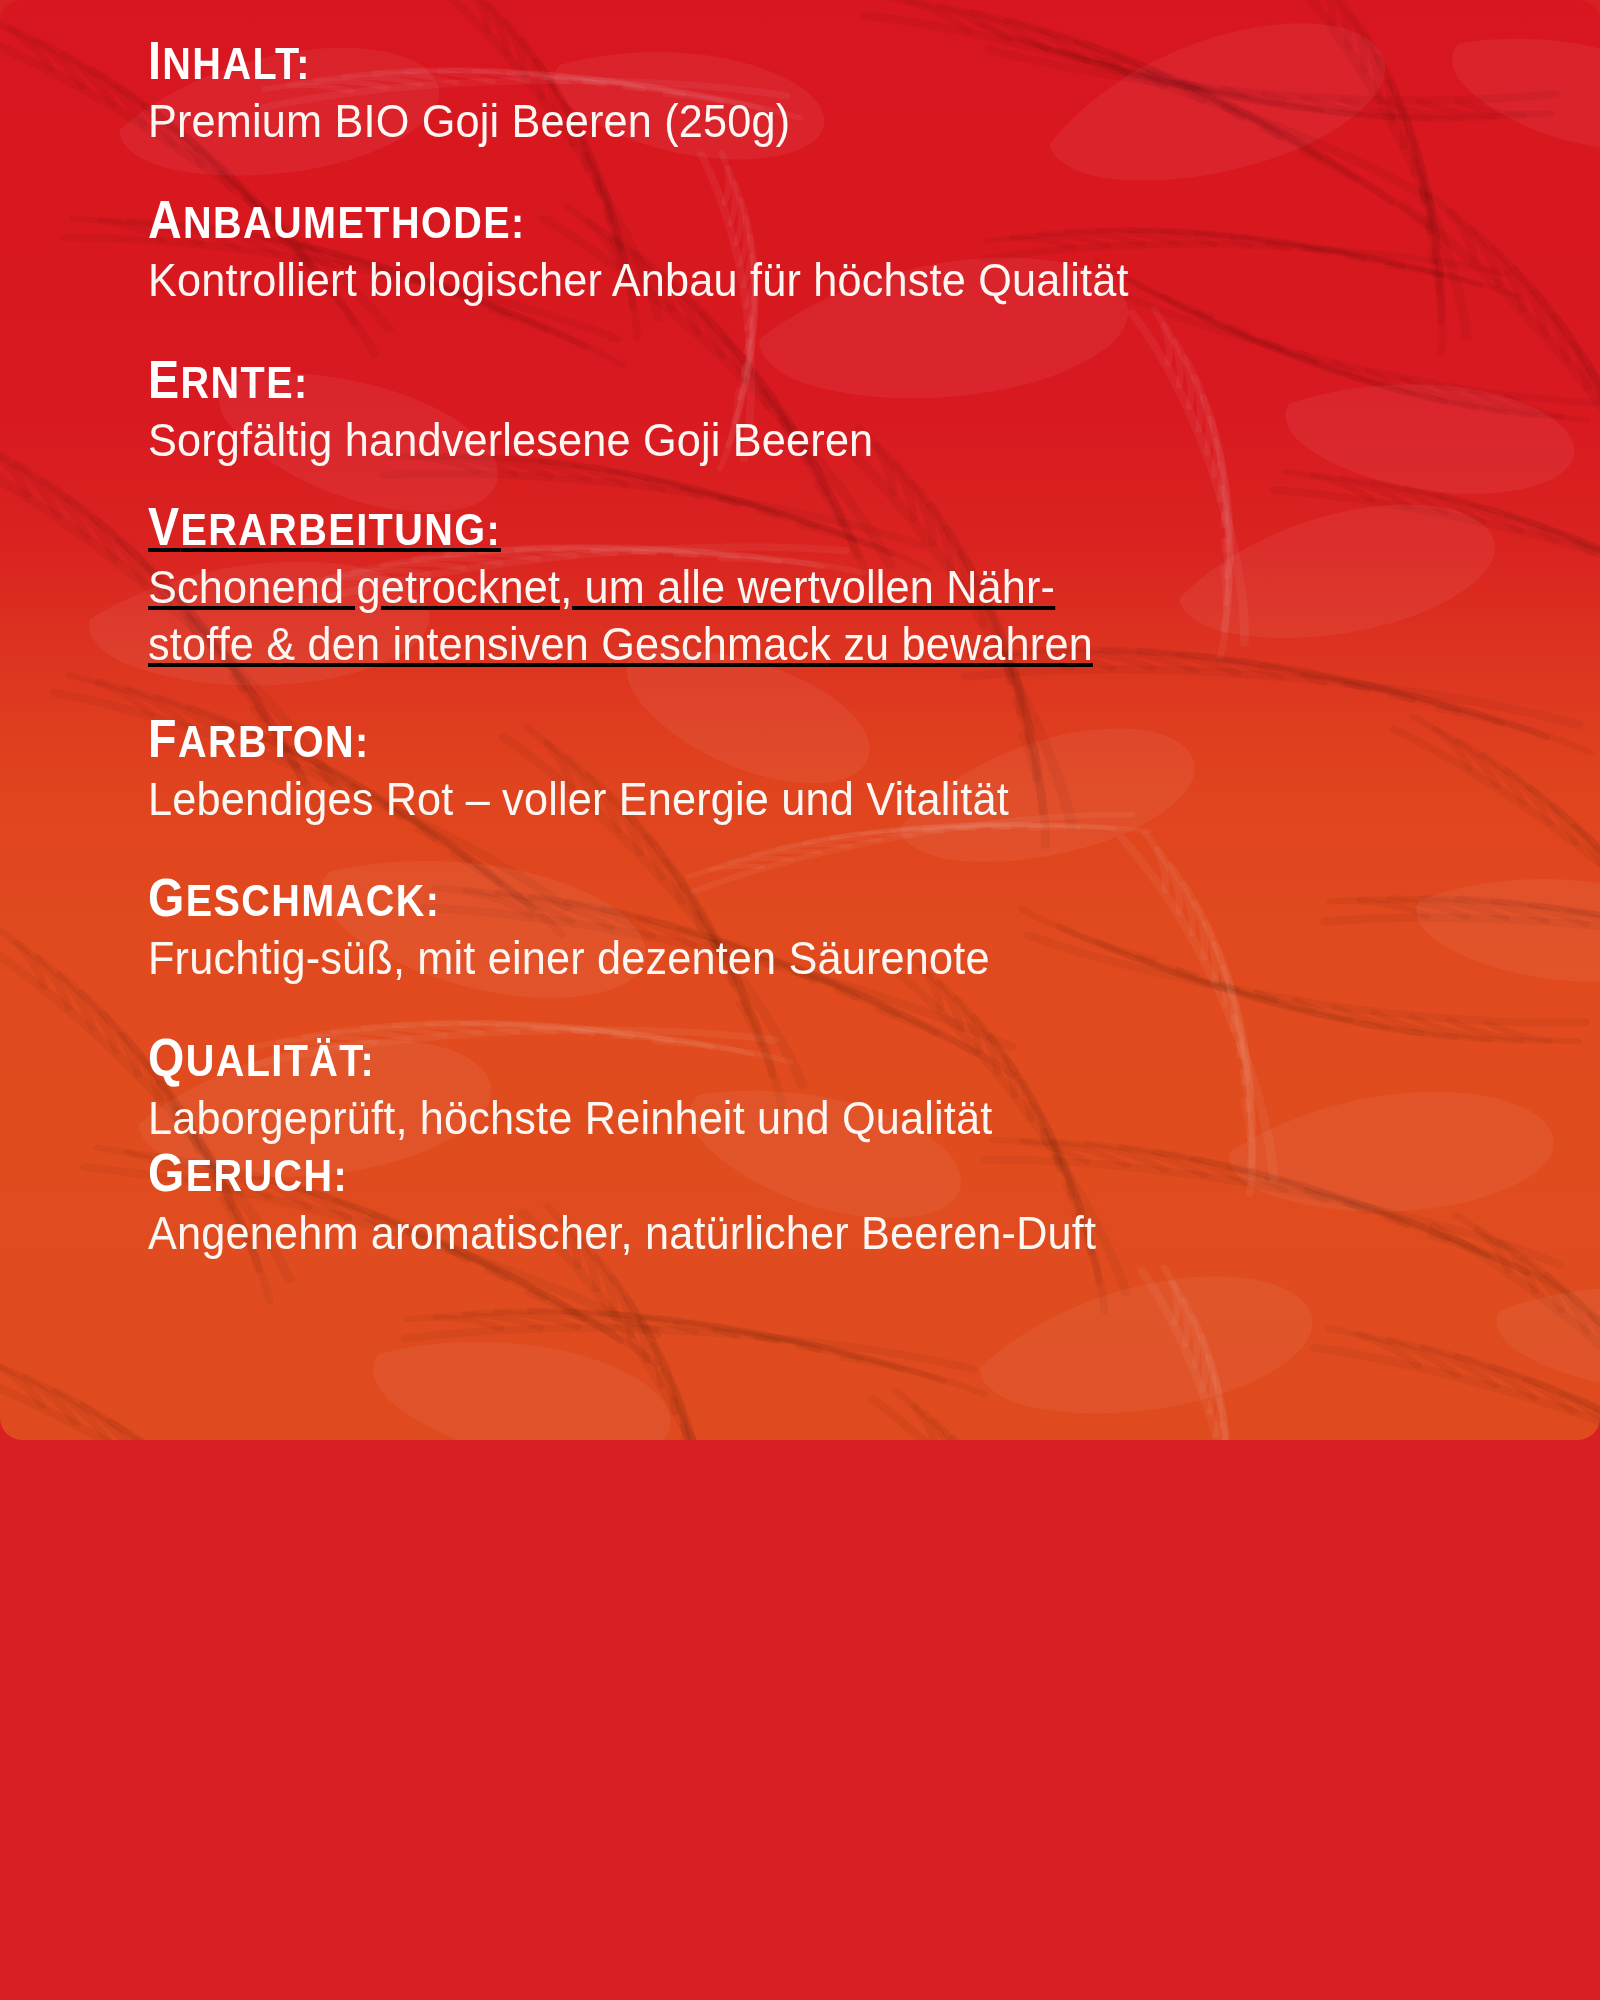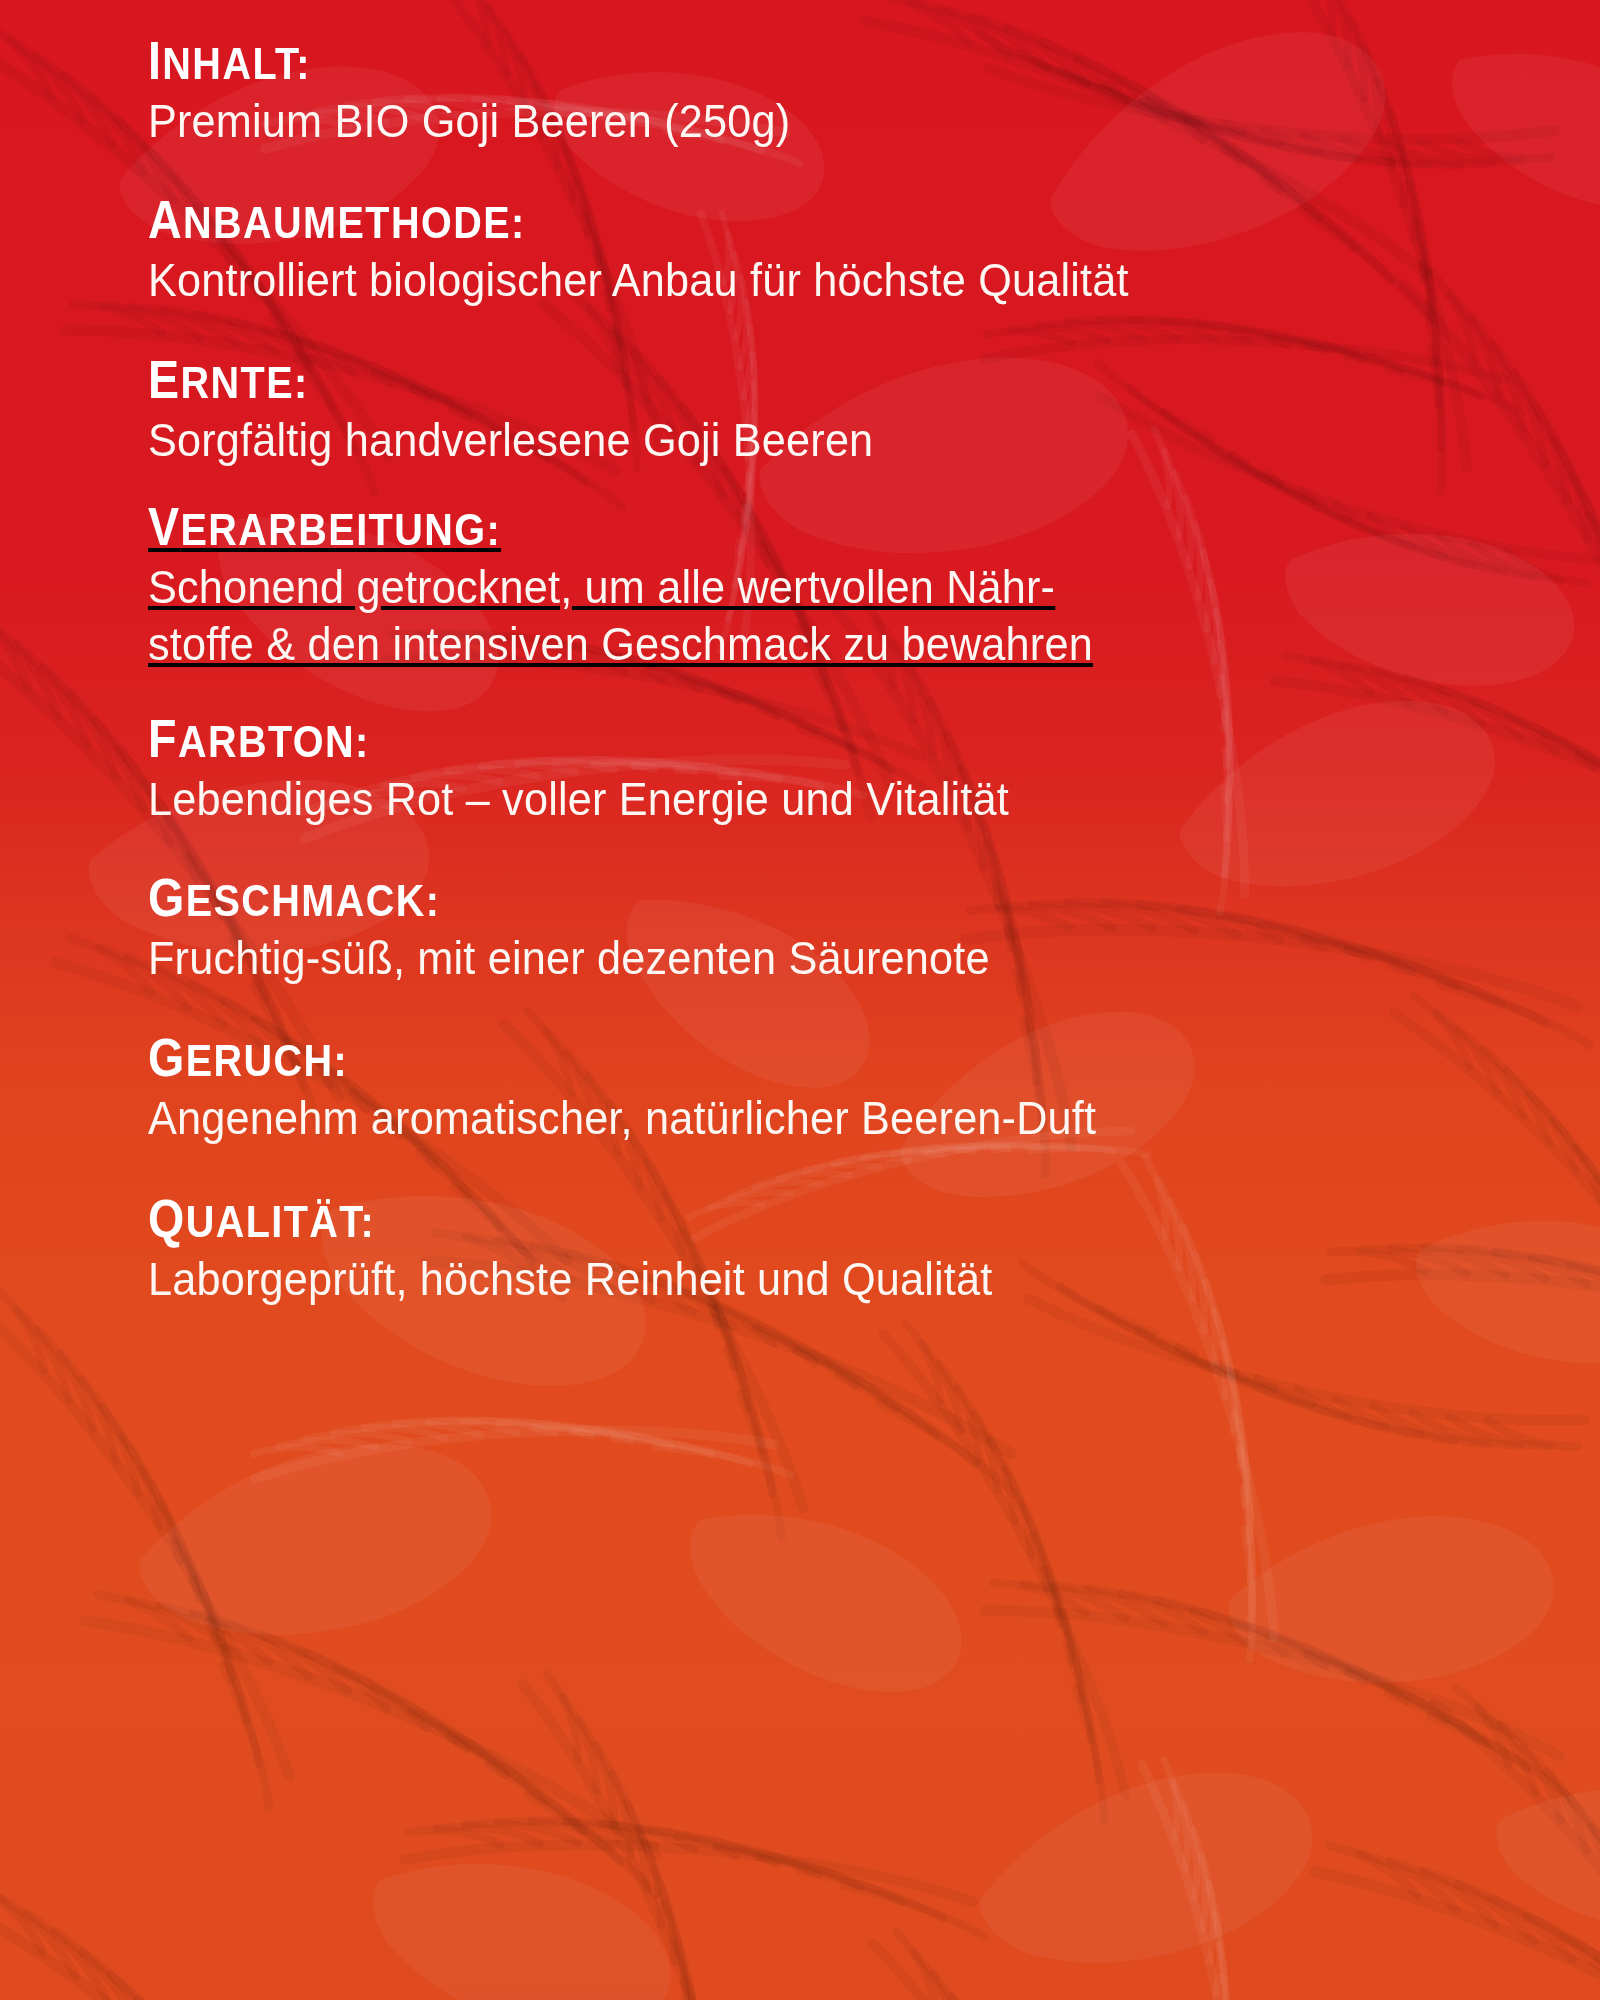--- a/index.html
+++ b/index.html
@@ -4,33 +4,34 @@
 <title>Produktinformation</title>
 <style>
   html, body {
     margin: 0;
     padding: 0;
     background: #D81F24;
   }
   #page {
     position: relative;
     width: 1600px;
-    height: 2000px;
+    height: 1440px;
     overflow: hidden;
     font-family: "Liberation Sans", sans-serif;
     background: linear-gradient(
         180deg,
         #D8161F 0%,
         #D81920 28%,
         #DA2320 38%,
         #DD3520 46%,
         #E0441E 55%,
         #E14A1E 66%,
         #E04C1F 85%,
         #DF4A1E 100%);
+    border-radius: 22px;
   }
 
   
   .pattern-layer {
     position: absolute;
     inset: 0;
     pointer-events: none;
   }
   .pattern-layer svg { display: block; width: 100%; height: 100%; }
 
@@ -216,24 +217,24 @@
     <section class="block b5">
       <h2 class="heading"><span class="cap">F</span>ARBTON:</h2>
       <p class="body-text">Lebendiges Rot – voller Energie und Vitalität</p>
     </section>
 
     <section class="block b6">
       <h2 class="heading"><span class="cap">G</span>ESCHMACK:</h2>
       <p class="body-text">Fruchtig-süß, mit einer dezenten Säurenote</p>
     </section>
 
+    <section class="block b8">
+      <h2 class="heading"><span class="cap">Q</span>UALITÄT:</h2>
+      <p class="body-text">Laborgeprüft, höchste Reinheit und Qualität</p>
+    </section>
+
     <section class="block b7">
       <h2 class="heading"><span class="cap">G</span>ERUCH:</h2>
       <p class="body-text">Angenehm aromatischer, natürlicher Beeren-Duft</p>
     </section>
 
-    <section class="block b8">
-      <h2 class="heading"><span class="cap">Q</span>UALITÄT:</h2>
-      <p class="body-text">Laborgeprüft, höchste Reinheit und Qualität</p>
-    </section>
-
   </div>
 </div>
 
 </body></html>

